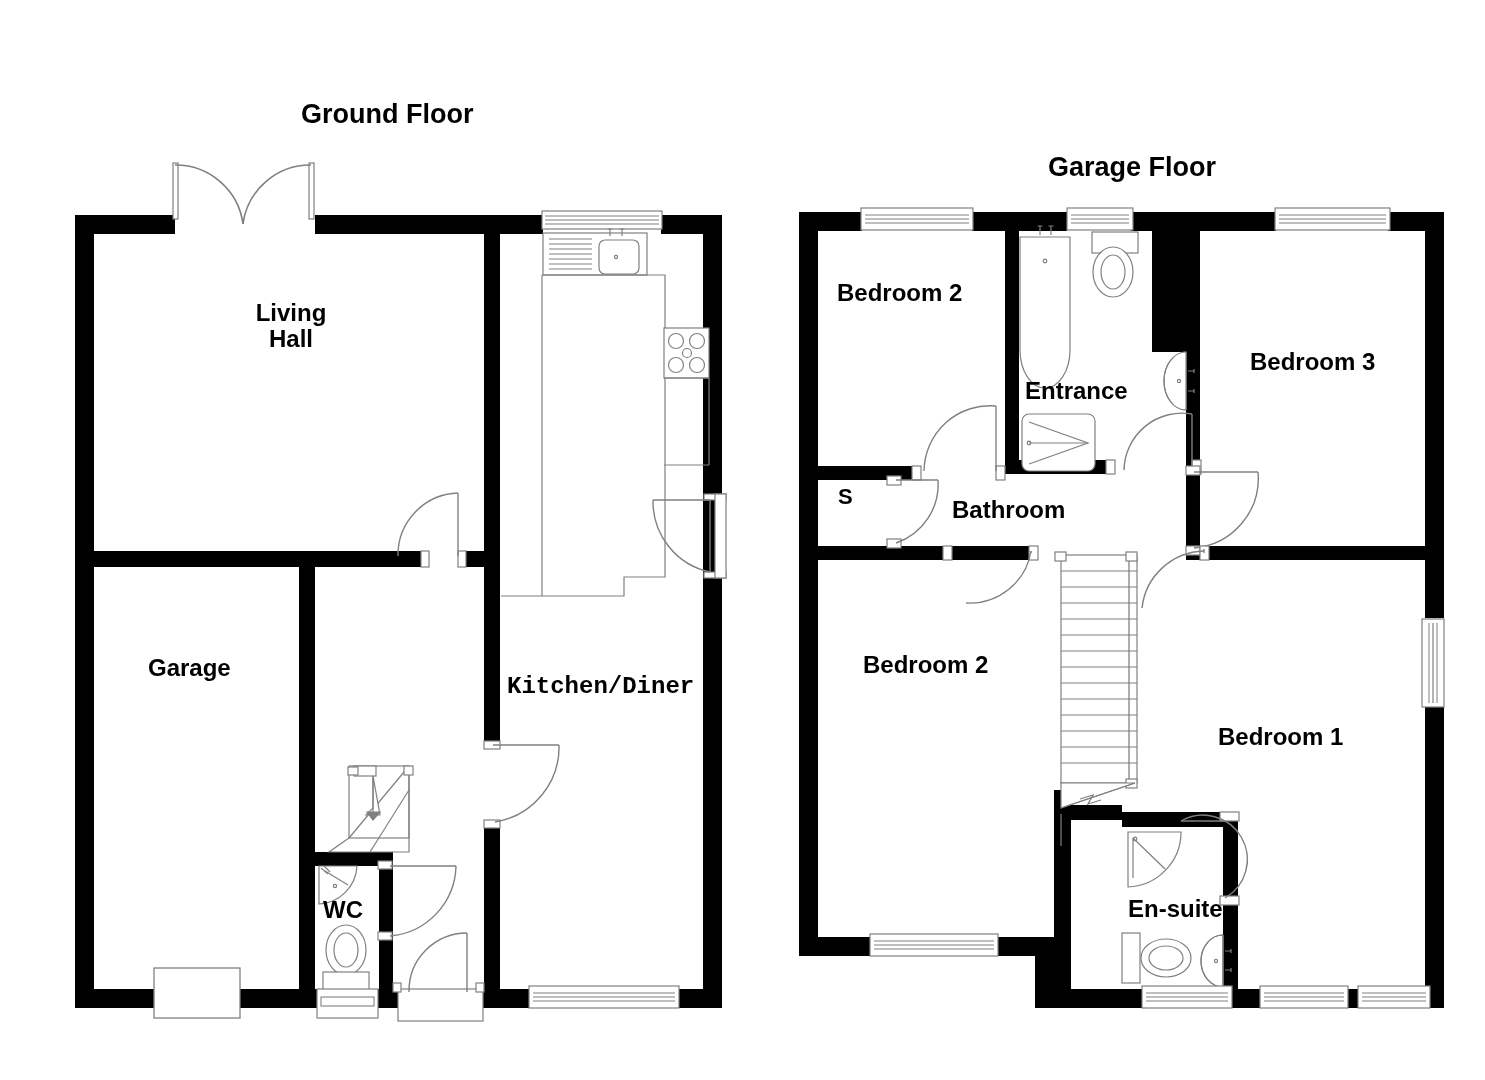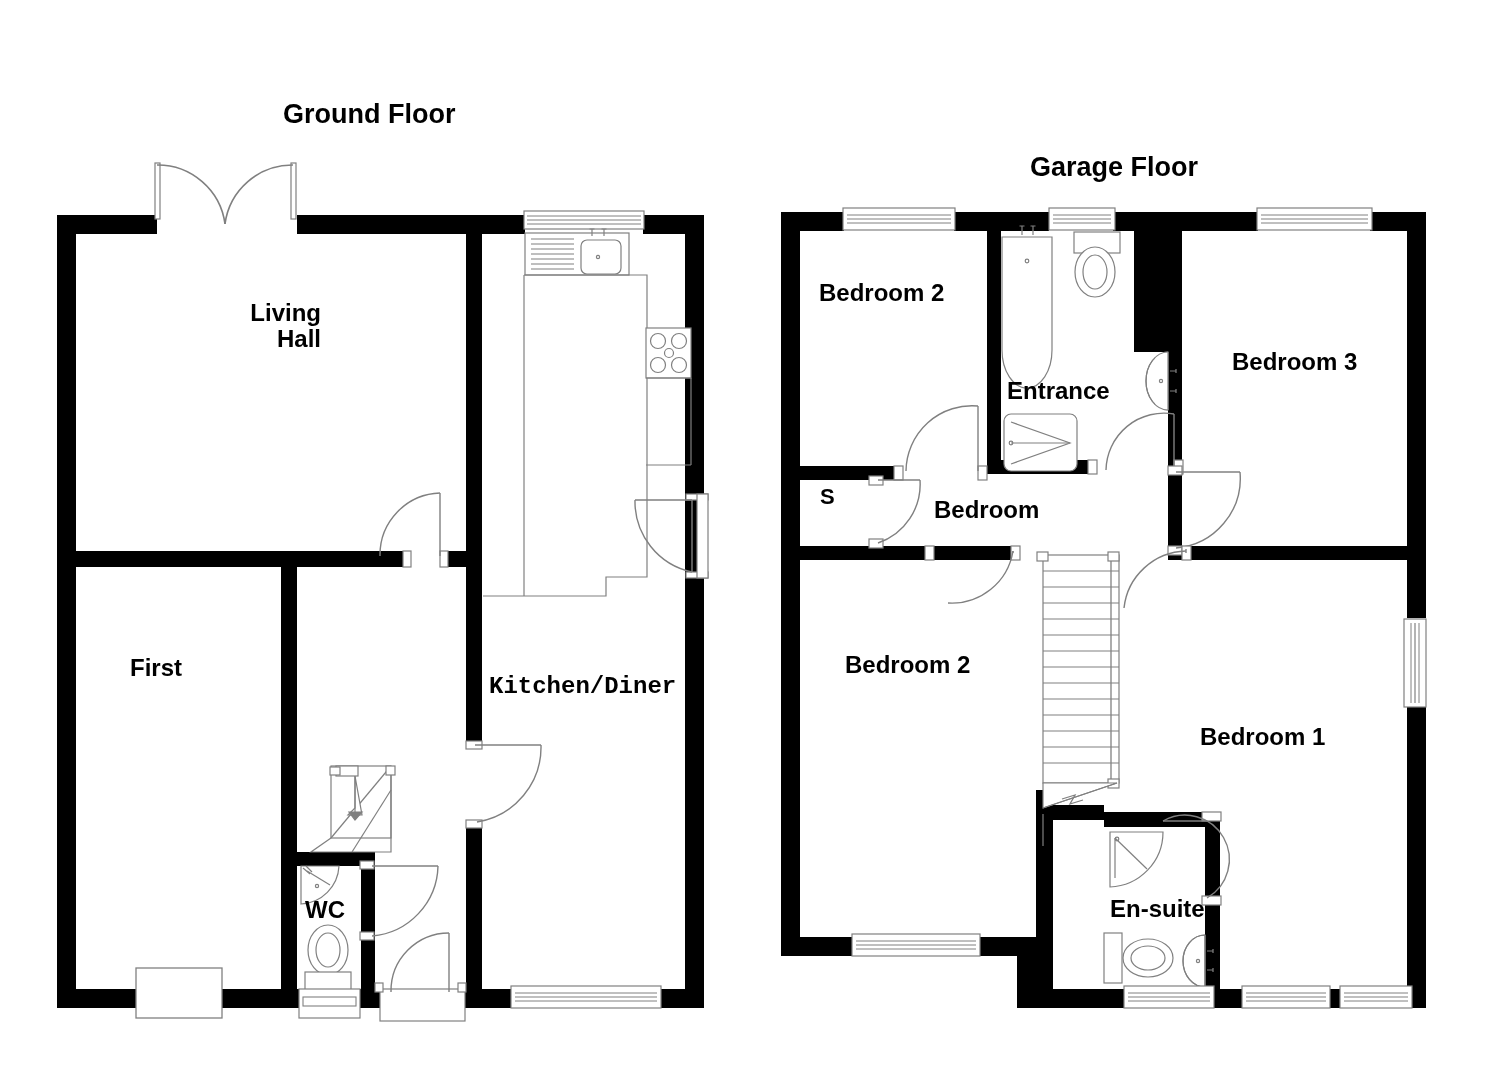--- a/index.html
+++ b/index.html
@@ -9,21 +9,21 @@
   }
   body {
     width: 1485px;
     height: 1080px;
     position: relative;
     font-family: "Liberation Sans", sans-serif;
     overflow: hidden;
   }
   #floorplan-root {
     position: absolute;
-    left: 0; top: 0;
+    left: 18px; top: 0;
     width: 1275px;
     height: 1080px;
   }
   .floor-title {
     position: absolute;
     font-family: "Liberation Sans", sans-serif;
     font-weight: bold;
     font-size: 27px;
     color: #000;
     white-space: nowrap;
@@ -215,26 +215,26 @@
     </g>
 
     <g>
       <rect x="511" y="986" width="150" height="22" fill="#fff" stroke="#808080" stroke-width="1.2"></rect>
       <line x1="515" y1="997" x2="657" y2="997" stroke="#808080" stroke-width="1.2"></line>
       <line x1="515" y1="993" x2="657" y2="993" stroke="#808080" stroke-width="1"></line>
       <line x1="515" y1="1001" x2="657" y2="1001" stroke="#808080" stroke-width="1"></line>
     </g>
   </svg>
 
-  <div class="room-label" style="left:225px; top:300px; width:96px;text-align:right;">
+  <div class="room-label" style="left:225px; top:300px; width:96px;">
     <span>Living</span><br>
     <span>Hall</span>
   </div>
 
-  <div class="room-label" style="left:130px; top:655px;">First</div>
+  <div class="room-label" style="left:130px; top:655px;">Garage</div>
 
 
   <div class="room-label" style="left:489px; top:674px;font-family:Liberation Mono, monospace;">Kitchen/Diner</div>
 
   <div class="room-label" style="left:305px; top:897px;">WC</div>
 
   <svg id="first-floor-svg" width="1485" height="1080" viewBox="0 0 1485 1080" style="position:absolute;left:0;top:0;">
 
     <g>
 
@@ -474,21 +474,21 @@
   </svg>
 
   <div class="room-label" style="left:819px; top:280px;">Bedroom 2</div>
 
   <div class="room-label" style="left:1232px; top:349px;text-align:center;">Bedroom 3</div>
 
   <div class="room-label" style="left:1007px; top:378px;">Entrance</div>
 
   <div class="room-label small" style="left:820px; top:485px;">S</div>
 
-  <div class="room-label" style="left:934px; top:497px;">Bedroom</div>
+  <div class="room-label" style="left:934px; top:497px;">Bathroom</div>
 
   <div class="room-label" style="left:845px; top:652px;">Bedroom 2</div>
 
   <div class="room-label" style="left:1200px; top:692px;margin-top:32px;">Bedroom 1</div>
 
   <div class="room-label" style="left:1110px; top:896px;">En-suite</div>
 
 </div>
 
 </body></html>

